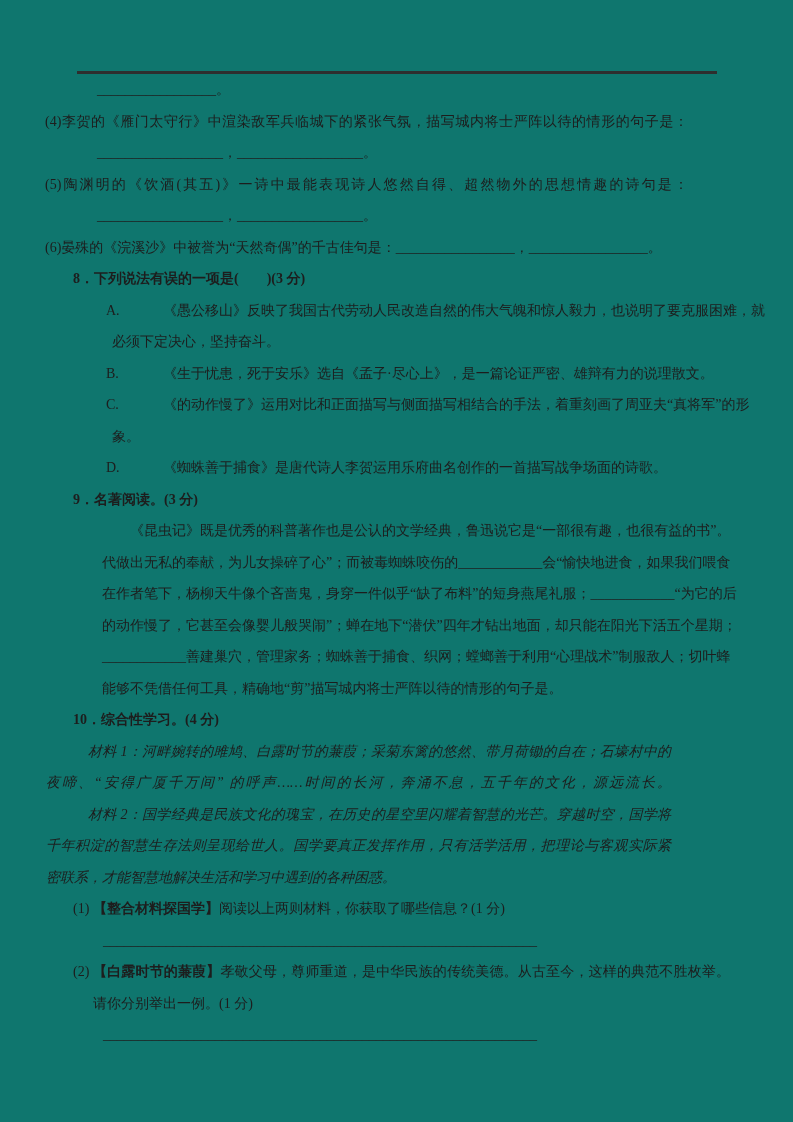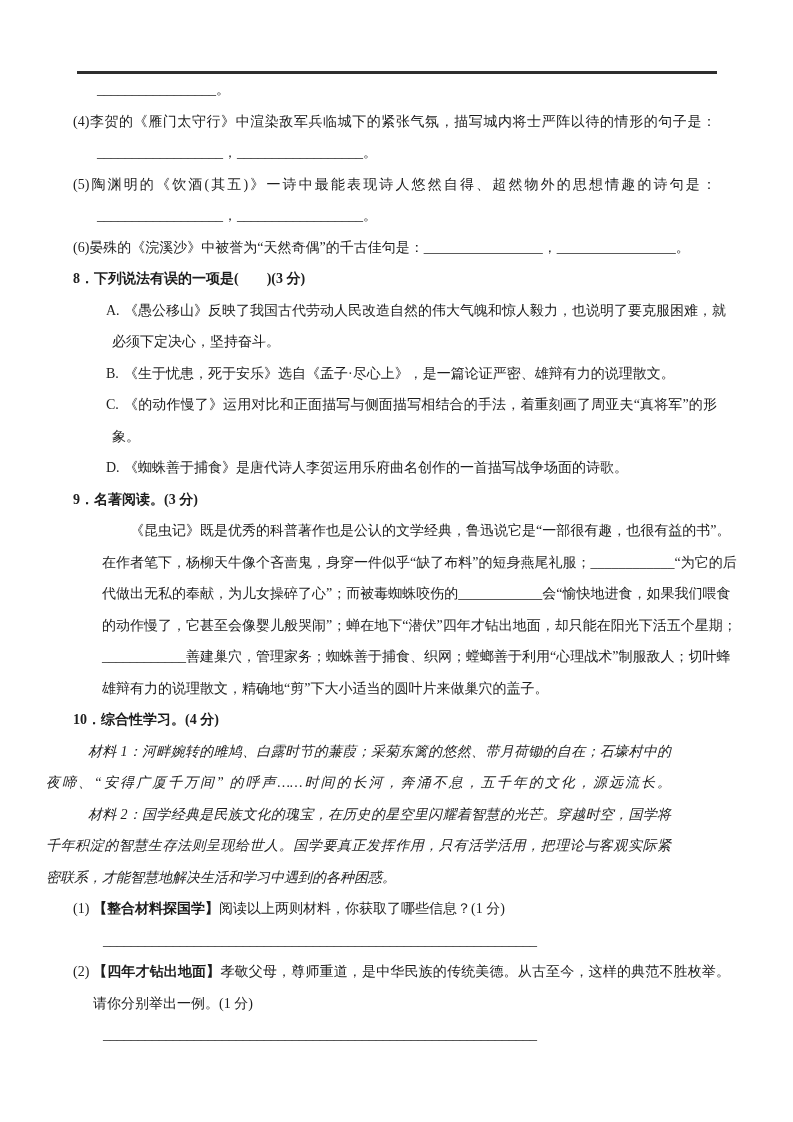--- a/index.html
+++ b/index.html
@@ -1,30 +1,30 @@
 <!DOCTYPE html>
 <html><head>
 <meta charset="utf-8">
 <style>
   html,body{margin:0;padding:0;background:#e8e8e8;}
   .doc{
-    position:relative;width:793px;height:1122px;background:#ffffff;
+    position:relative;width:793px;height:1122px;background:#0f766e;
     font-family:"Liberation Serif","DejaVu Serif",serif;
     font-size:14px;color:#1d1d1d;overflow:hidden;margin:0 auto;
   }
   .divider{position:absolute;top:71px;left:77px;width:640px;height:2.5px;background:#2e2e2e;}
   .content{position:absolute;top:74px;left:0;width:793px;}
   .ln{height:31.5px;line-height:31.5px;white-space:nowrap;}
   .stretch{text-align:justify;text-align-last:justify;}
   .blankline{margin-left:97px;letter-spacing:0;}
-  .fill{margin-left:73px;width:643px;}
+  .fill{margin-left:45px;width:643px;}
   .qhead{margin-left:73px;font-weight:bold;}
   .opt{margin-left:106px;width:611px;display:flex;}
   .opt .lab{flex:none;width:18px;}
-  .opt .txt{flex:1;min-width:0;}
+  .opt .txt{flex:1;min-width:0;margin-left:39px;}
   .optcont{margin-left:112px;}
   .q9 .ln{margin-left:102px;width:616px;}
   .indent2{text-indent:2em;}
   .q10 .ln{margin-left:46px;width:625px;font-style:italic;}
   .indent3{text-indent:3em;}
   .sub{margin-left:73px;display:flex;width:657px;}
   .sub .lab2{flex:none;width:20px;}
   .sub .txt{flex:1;min-width:0;}
   .b{font-weight:bold;}
   .subcont{margin-left:93px;}
@@ -68,43 +68,43 @@
     <div class="ln optcont">象。</div>
 
     <div class="ln opt">
       <span class="lab">D.</span>
       <div class="txt">《蜘蛛善于捕食》是唐代诗人李贺运用乐府曲名创作的一首描写战争场面的诗歌。</div>
     </div>
 
     <div class="ln qhead">9．名著阅读。(3 分)</div>
     <div class="q9">
       <div class="ln indent2 stretch">《昆虫记》既是优秀的科普著作也是公认的文学经典，鲁迅说它是“一部很有趣，也很有益的书”。</div>
+      <div class="ln stretch">代做出无私的奉献，为儿女操碎了心”；而被毒蜘蛛咬伤的____________会“愉快地进食，如果我们喂食</div>
       <div class="ln stretch">在作者笔下，杨柳天牛像个吝啬鬼，身穿一件似乎“缺了布料”的短身燕尾礼服；____________“为它的后</div>
-      <div class="ln stretch">代做出无私的奉献，为儿女操碎了心”；而被毒蜘蛛咬伤的____________会“愉快地进食，如果我们喂食</div>
       <div class="ln stretch">的动作慢了，它甚至会像婴儿般哭闹”；蝉在地下“潜伏”四年才钻出地面，却只能在阳光下活五个星期；</div>
       <div class="ln stretch">____________善建巢穴，管理家务；蜘蛛善于捕食、织网；螳螂善于利用“心理战术”制服敌人；切叶蜂</div>
-      <div class="ln">雄辩有力的说理散文，精确地“剪”下大小适当的圆叶片来做巢穴的盖子。</div>
+      <div class="ln">能够不凭借任何工具，精确地“剪”描写城内将士严阵以待的情形的句子是。</div>
     </div>
 
     <div class="ln qhead">10．综合性学习。(4 分)</div>
     <div class="q10">
       <div class="ln indent3 stretch">材料 1：河畔婉转的雎鸠、白露时节的蒹葭；采菊东篱的悠然、带月荷锄的自在；石壕村中的</div>
       <div class="ln stretch">夜啼、“安得广厦千万间” 的呼声……时间的长河，奔涌不息，五千年的文化，源远流长。</div>
       <div class="ln indent3 stretch">材料 2：国学经典是民族文化的瑰宝，在历史的星空里闪耀着智慧的光芒。穿越时空，国学将</div>
       <div class="ln stretch">千年积淀的智慧生存法则呈现给世人。国学要真正发挥作用，只有活学活用，把理论与客观实际紧</div>
       <div class="ln">密联系，才能智慧地解决生活和学习中遇到的各种困惑。</div>
     </div>
 
     <div class="ln sub">
       <span class="lab2">(1)</span>
       <div class="txt"><span class="b">【整合材料探国学】</span><span>阅读以上两则材料，你获取了哪些信息？(1 分)</span></div>
     </div>
     <div class="ln ansline">______________________________________________________________</div>
 
     <div class="ln sub">
       <span class="lab2">(2)</span>
-      <div class="txt stretch"><span class="b">【四年才钻出地面】</span><span>孝敬父母，尊师重道，是中华民族的传统美德。从古至今，这样的典范不胜枚举。</span></div>
+      <div class="txt stretch"><span class="b">【白露时节的蒹葭】</span><span>孝敬父母，尊师重道，是中华民族的传统美德。从古至今，这样的典范不胜枚举。</span></div>
     </div>
     <div class="ln subcont">请你分别举出一例。(1 分)</div>
     <div class="ln ansline">______________________________________________________________</div>
 
   </div>
 </div>
 
 </body></html>

